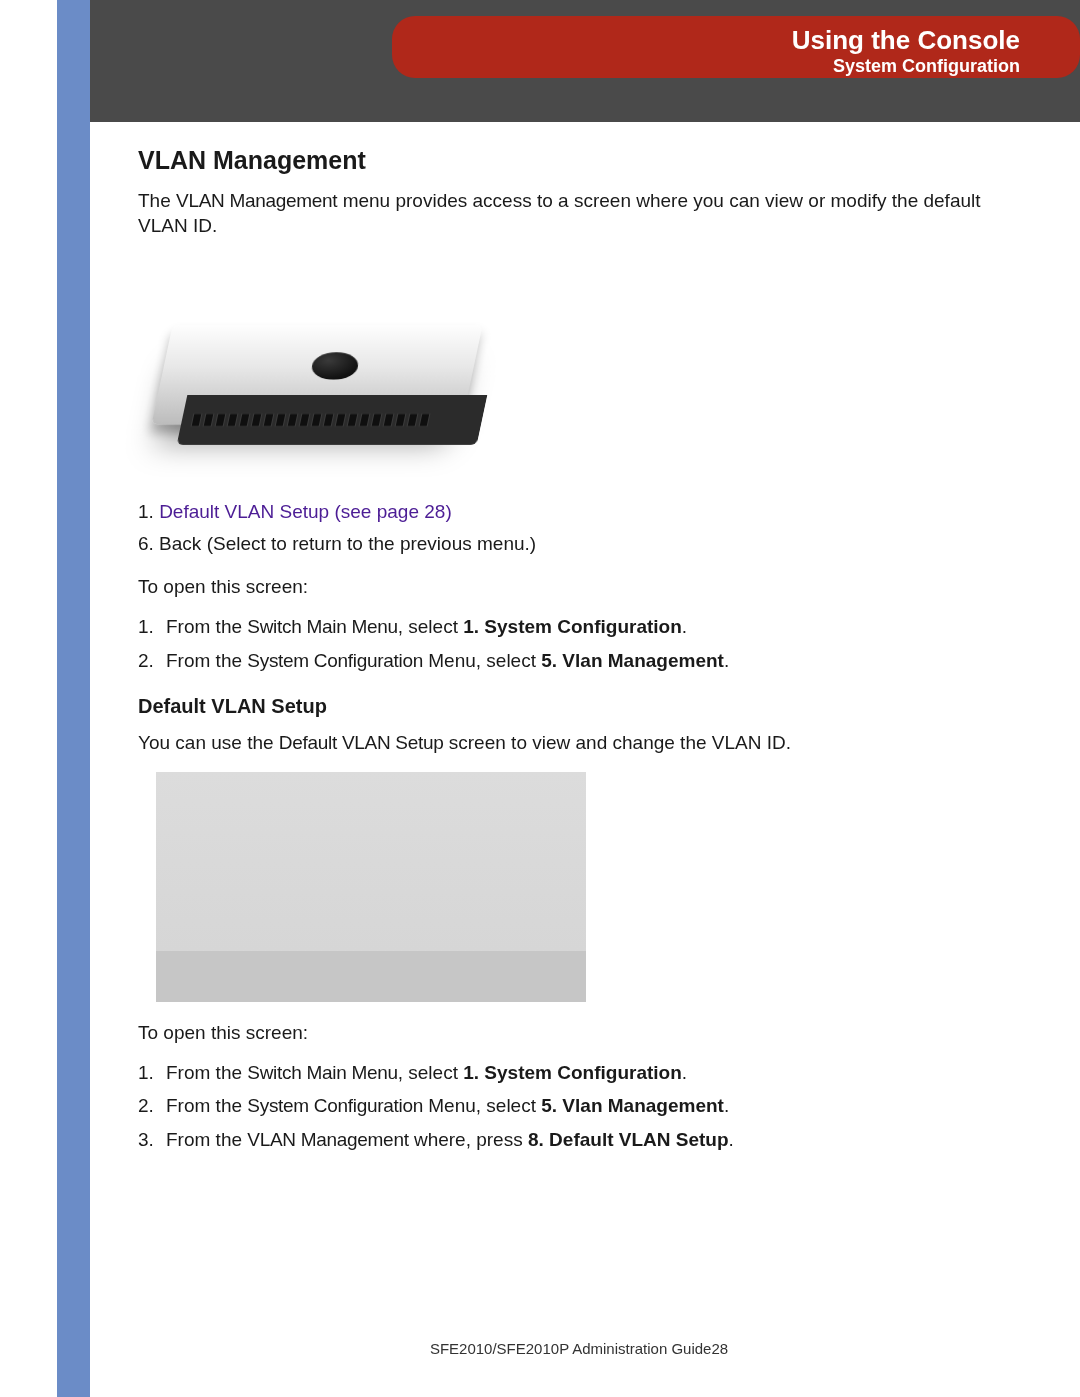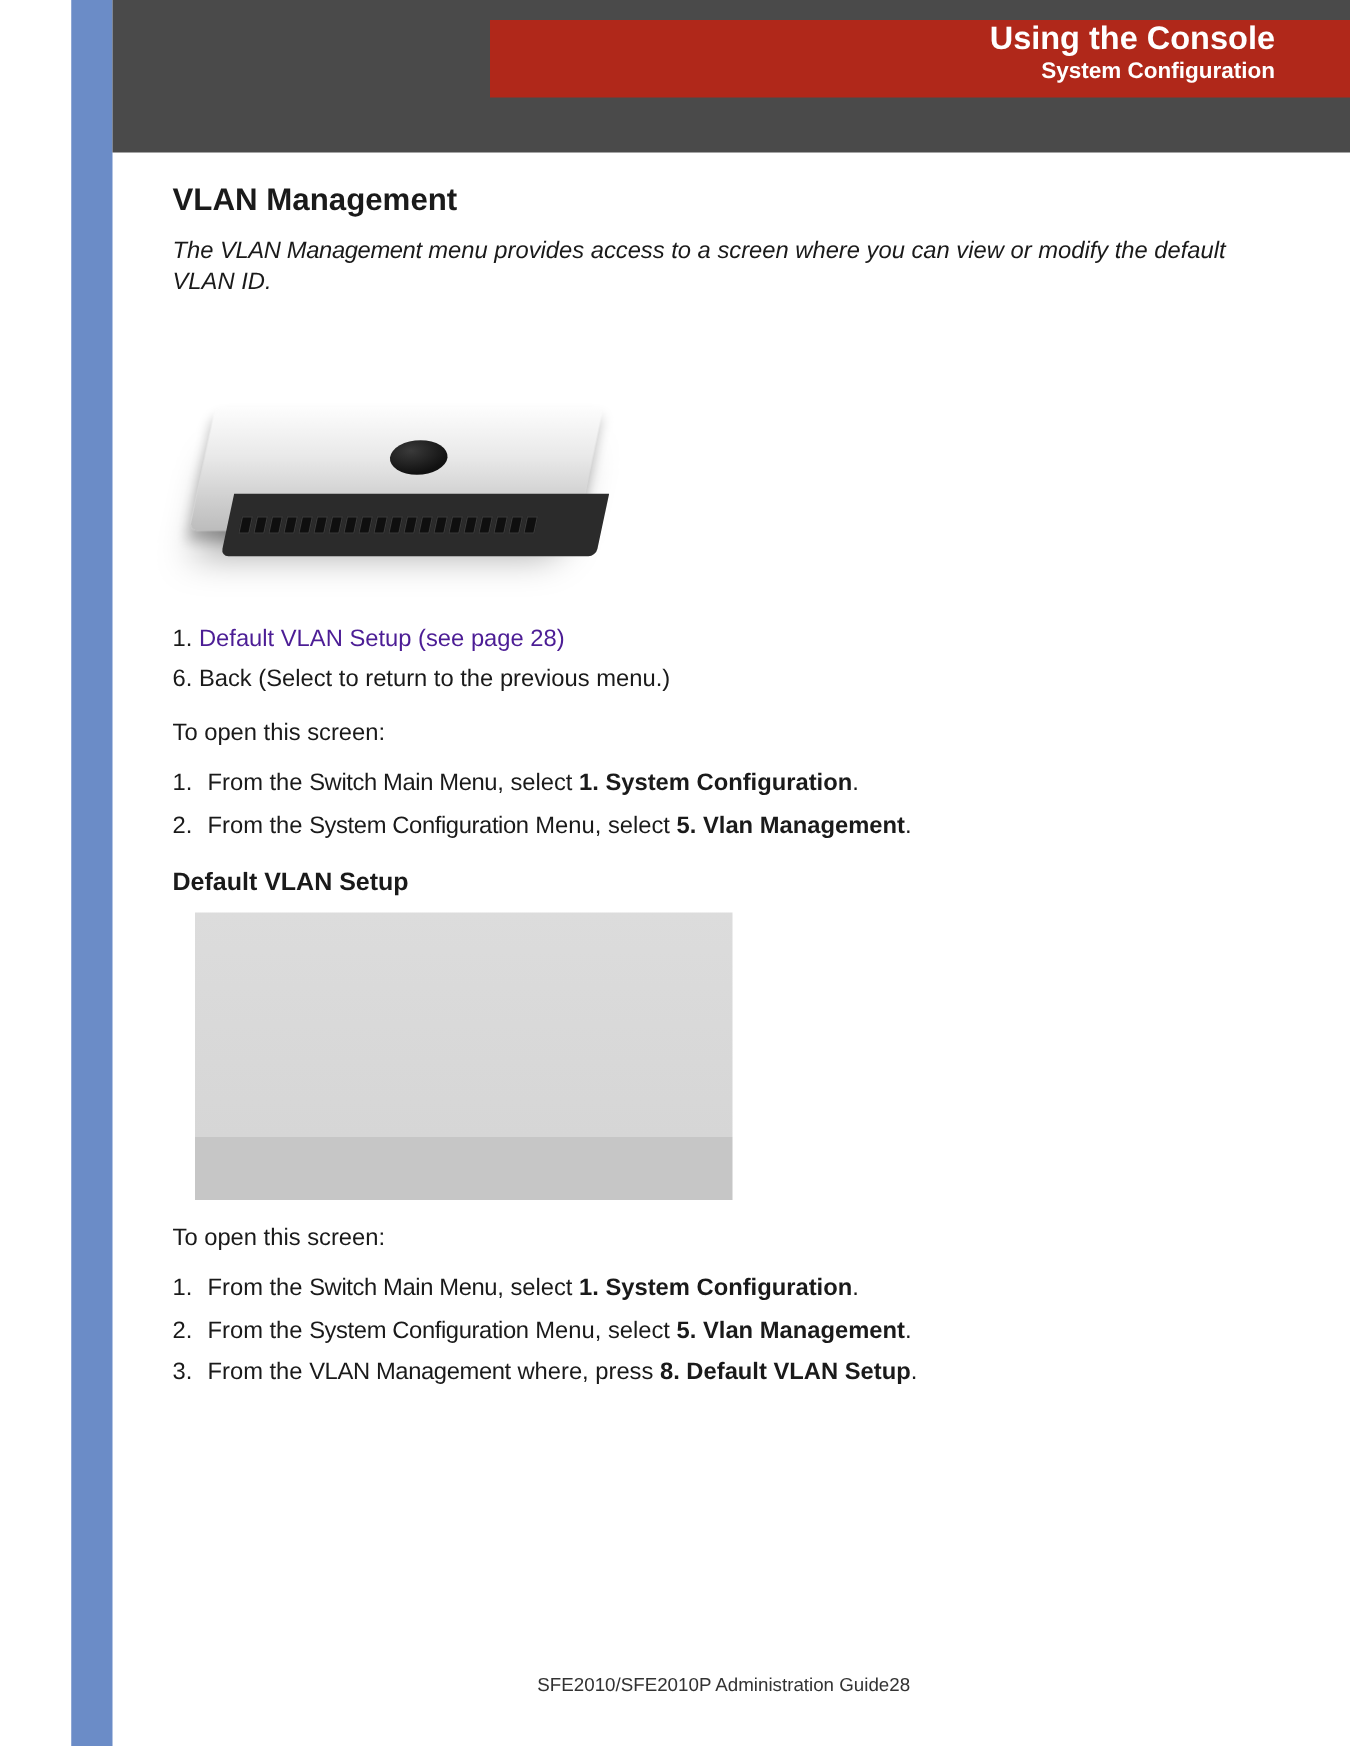--- a/index.html
+++ b/index.html
@@ -41,22 +41,23 @@
     position: absolute;
     left: 302px;
     top: 16px;
     right: 0;
     height: 62px;
     background: #b0281a;
     padding-right: 60px;
     display: flex;
     flex-direction: column;
     align-items: flex-end;
-    justify-content: flex-start;
+    justify-content: flex-end;
     color: #fff;
+    border-radius: 23px;
   }
   .chapter-title {
     font-size: 26px;
     font-weight: 700;
     line-height: 1.1;
   }
   .chapter-sub {
     font-size: 18px;
     font-weight: 700;
     line-height: 1.3;
@@ -64,21 +65,21 @@
   .body-area {
     padding: 22px 91px 0 48px;
     font-size: 19px;
     line-height: 1.35;
   }
   .h2 {
     font-size: 25px;
     font-weight: 700;
     margin-bottom: 10px;
   }
-  .intro { margin-bottom: 16px; font-style: italic; }
+  .intro { margin-bottom: 16px; }
   .product-figure {
     width: 370px;
     height: 230px;
     margin: 0 0 14px 4px;
     position: relative;
   }
   
   .switch-body {
     position: absolute;
     left: 20px; top: 70px;
@@ -218,20 +219,23 @@
         <li>
           <span class="num">1.</span><span>From the </span><span class="menu-name">Switch Main Menu</span><span>, select </span><span class="b">1. System Configuration</span><span>.</span>
         </li>
         <li>
           <span class="num">2.</span><span>From the </span><span class="menu-name">System Configuration</span><span> Menu, select </span><span class="b">5. Vlan Management</span><span>.</span>
         </li>
       </ol>
 
       <div class="h3">Default VLAN Setup</div>
 
+      <p class="intro">
+        <span>You can use the </span><span class="menu-name">Default VLAN Setup</span><span> screen to view and change the VLAN ID.</span>
+      </p>
 
       <div class="screenshot-placeholder"></div>
 
       <p class="lead">To open this screen:</p>
 
       <ol class="ol">
         <li>
           <span class="num">1.</span><span>From the </span><span class="menu-name">Switch Main Menu</span><span>, select </span><span class="b">1. System Configuration</span><span>.</span>
         </li>
         <li>

